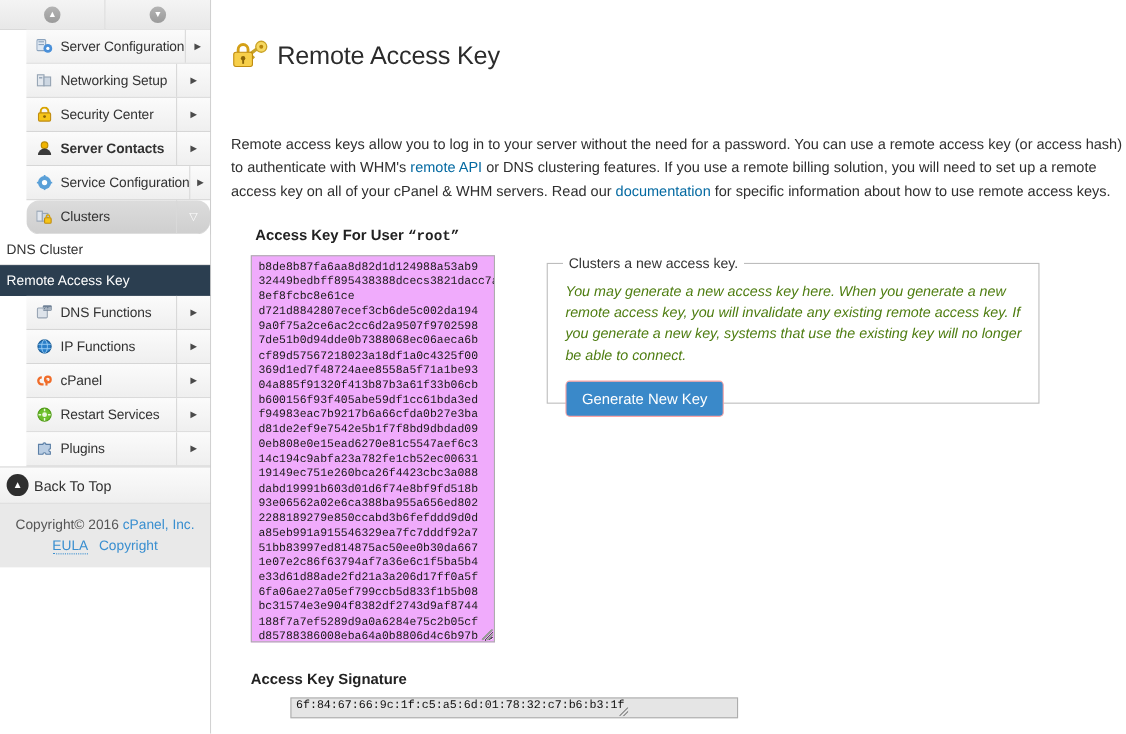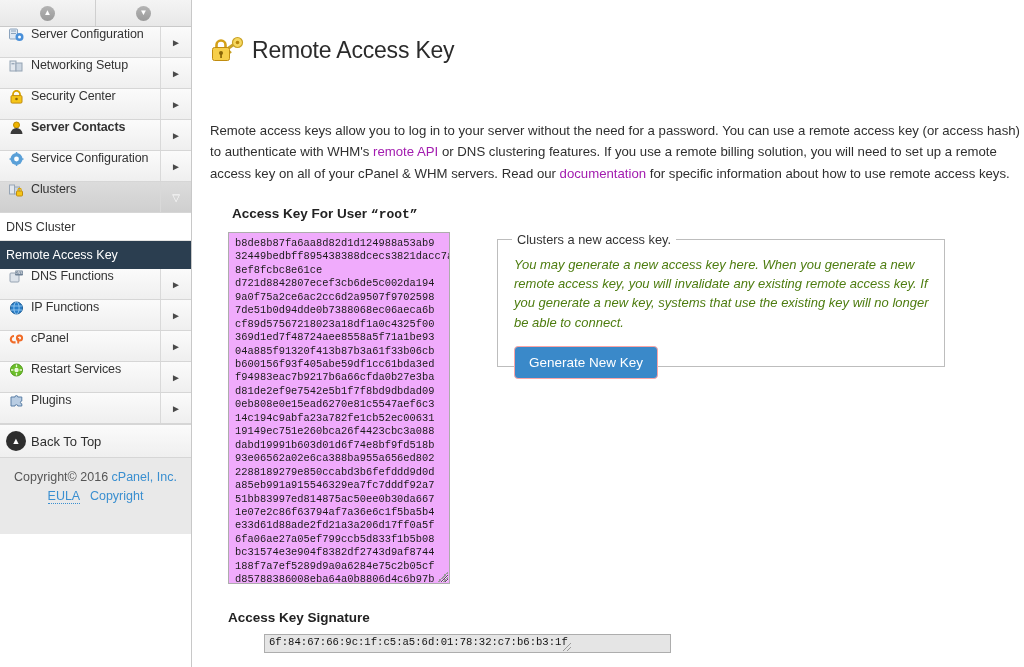--- a/index.html
+++ b/index.html
@@ -29,28 +29,28 @@
   .nav-arrow-btn:last-child { border-right: none; }
   .circ {
     width: 15px; height: 15px; border-radius: 50%;
     background: linear-gradient(to bottom, #b4b4b4, #9a9a9a);
     display: flex; align-items: center; justify-content: center;
     color: #fff; font-size: 8px; line-height: 1;
   }
 
   .menu { flex: 0 0 auto; }
   .menu-item {
-    display: flex; align-items: flex-start;
+    display: flex; align-items: center;
     height: 30px;
     border-bottom: 1px solid #d6d6d6;
     background: linear-gradient(to bottom, #fbfbfb, #efefef);
     font-size: 12.5px; color: #333;
-    cursor: pointer; position: relative;
-  }
-  .menu-item.expanded { background: linear-gradient(to bottom, #dcdcdc, #cfcfcf); }
+    cursor: pointer; position: relative; margin-left: 24px;
+  }
+  .menu-item.expanded { background: linear-gradient(to bottom, #dcdcdc, #cfcfcf); border-radius: 12px; }
   .menu-item .ico {
     width: 22px; min-width: 22px; height: 16px; margin-left: 5px; margin-right: 4px;
     display: flex; align-items: center; justify-content: center;
     font-size: 13px; line-height: 1;
   }
   .menu-item .lbl { flex: 1; white-space: nowrap; letter-spacing: -0.1px; }
   .menu-item.bold .lbl { font-weight: bold; }
   .menu-item .caret {
     width: 30px; height: 100%; display: flex; align-items: center; justify-content: center;
     border-left: 1px solid #d9d9d9; font-size: 10px; color: #4a4a4a;
@@ -70,39 +70,39 @@
     border-bottom: 1px solid #d6d6d6; border-top: 1px solid #d6d6d6;
     background: linear-gradient(to bottom, #fbfbfb, #efefef);
     font-size: 13px; color: #2f2f2f; cursor: pointer;
   }
   .back-top .ico {
     width: 20px; height: 20px; margin-left: 6px; margin-right: 5px;
     border-radius: 50%; background: #2e2e2e; color: #fff;
     font-size: 9px; display: flex; align-items: center; justify-content: center;
   }
   .copyright {
-    background: #e9e9e9; padding: 10px 6px 28px 6px;
+    background: #e9e9e9; padding: 10px 6px 10px 6px;
     text-align: center; font-size: 12.5px; color: #555; line-height: 1.5;
   }
   .copyright a { color: #3a8fd0; text-decoration: none; }
   .copyright .links a { text-decoration: none; }
   .copyright .links a.eula { border-bottom: 1px dotted #3a8fd0; }
   .sidebar-filler { flex: 1; background: #ffffff; }
 
   
   .main { flex: 1; height: 667px; background: #ffffff; box-sizing: border-box; overflow: hidden; position: relative; }
   .page-head { display: flex; align-items: center; padding: 22px 0 0 18px; }
   .page-head .key-icon { width: 34px; height: 30px; position: relative; margin-right: 8px; }
   .page-title { font-size: 23px; color: #2b2b2b; font-weight: normal; letter-spacing: -0.2px; }
 
   .intro {
     margin: 40px 18px 0 18px; width: 812px;
     font-size: 13.2px; color: #2f2f2f; line-height: 1.62;
   }
-  .intro a { color: #a21caf; text-decoration: none; text-align: center; }
+  .intro a { color: #0369a1; text-decoration: none; text-align: center; }
 
   .section-label {
     margin: 22px 0 0 40px; font-size: 13.5px; font-weight: bold; color: #222;
   }
   .section-label .mono { font-family: "Liberation Mono", monospace; font-size: 13px; }
 
   .row { display: flex; margin-top: 10px; }
 
   .key-area {
     margin-left: 36px;

